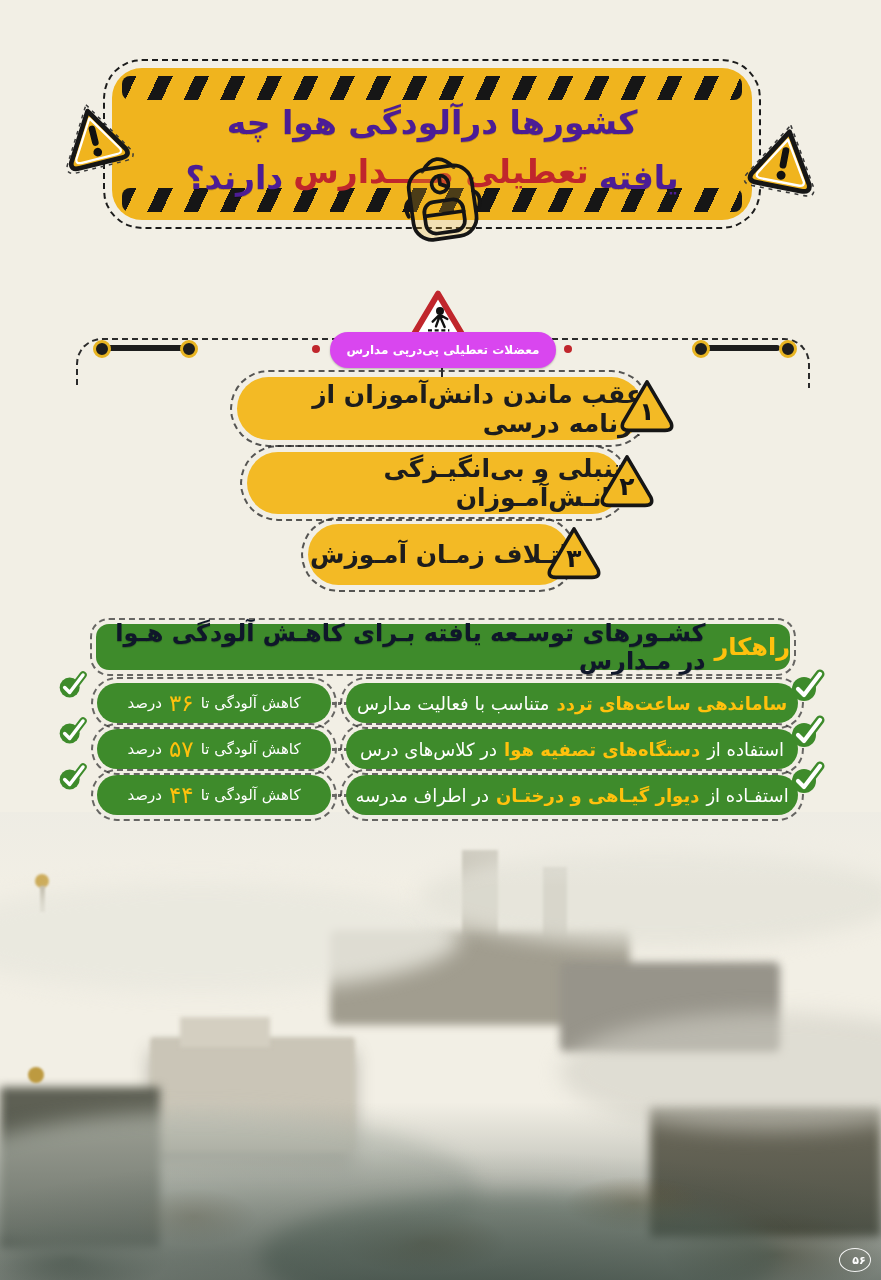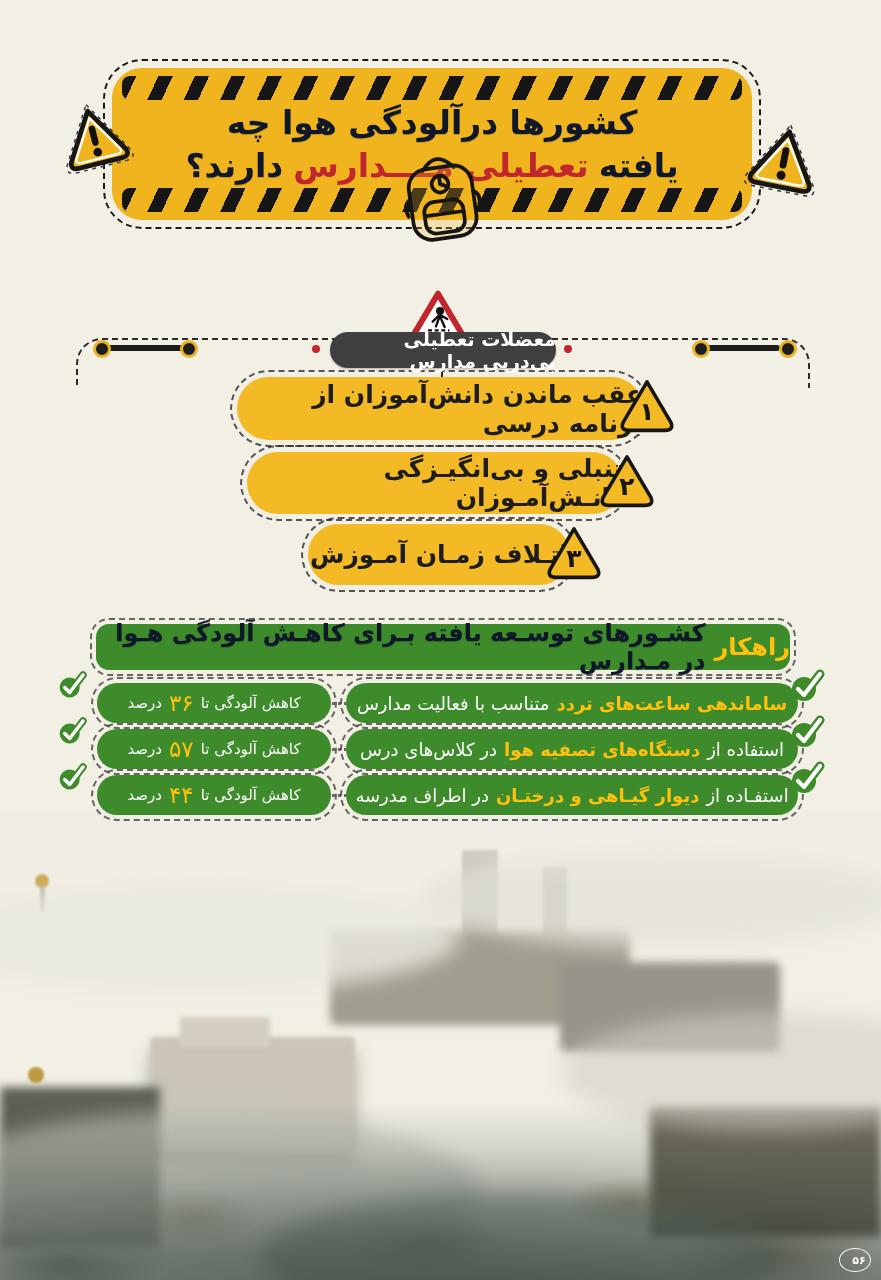--- a/index.html
+++ b/index.html
@@ -12,37 +12,37 @@
           background:#f0b41e;border-radius:30px;
           outline:2px dashed #1b1b1b;outline-offset:7px;z-index:2;}
   .stripe{position:absolute;left:10px;right:10px;height:24px;border-radius:8px;
           background:repeating-linear-gradient(115deg,#161616 0 13px,transparent 13px 33px);}
   .stripe.top{top:8px;}
   .stripe.bottom{bottom:8px;}
   .banner-title{position:absolute;left:16px;right:16px;top:34px;bottom:34px;
                 display:flex;flex-direction:column;justify-content:center;align-items:center;gap:3px;z-index:3;}
   .t-line{display:flex;direction:rtl;justify-content:center;align-items:center;gap:10px;
           font-weight:bold;font-size:33px;line-height:40px;white-space:nowrap;}
-  .t-white{color:#0f172a;text-shadow:0 1px 0 rgba(0,0,0,.18);}
+  .t-white{color:#4c1d95;text-shadow:0 1px 0 rgba(0,0,0,.18);margin-top:12px;}
   .t-green{color:#3b8a27;}
   .t-red{color:#c0262c;}
   .backpack{position:absolute;left:288px;top:78px;width:84px;height:104px;z-index:4;transform:rotate(-8deg);}
 
   
   .warn-tri{position:absolute;z-index:3;}
   .warn-left{left:46px;top:86px;width:94px;height:94px;transform:rotate(-14deg);}
   .warn-right{left:736px;top:106px;width:98px;height:98px;transform:rotate(11deg);}
 
   
   .ped-sign{position:absolute;left:404px;top:289px;width:68px;height:60px;z-index:3;}
   .dash-frame{position:absolute;left:76px;top:338px;width:730px;height:48px;
               border:2px dashed #2b2b2b;border-bottom:none;border-radius:26px 26px 0 0;z-index:1;}
   .badge-red{position:absolute;left:330px;top:332px;width:226px;height:36px;border-radius:18px;
-             background:#404040;color:#fff;display:flex;align-items:center;justify-content:center;
-             direction:rtl;font-weight:bold;font-size:19px;z-index:4;box-shadow:0 1px 2px rgba(0,0,0,.25);}
+             background:#d946ef;color:#fff;display:flex;align-items:center;justify-content:center;
+             direction:rtl;font-weight:bold;font-size:12px;z-index:4;box-shadow:0 1px 2px rgba(0,0,0,.25);}
   .badge-vline{position:absolute;left:441px;top:368px;width:2px;height:24px;background:#2b2b2b;z-index:2;}
   .conn-line{position:absolute;top:345px;height:6px;background:#1d1d1d;border-radius:3px;z-index:2;}
   .conn-line.l{left:104px;width:82px;}
   .conn-line.r{left:698px;width:82px;}
   .conn-dot{position:absolute;width:12px;height:12px;border-radius:50%;background:#1d1d1d;
             border:3px solid #e8b421;z-index:3;}
   .red-dot{position:absolute;width:8px;height:8px;border-radius:50%;background:#c0262c;z-index:3;}
 
   .pill{position:absolute;background:#f3ba25;border-radius:34px;
         outline:2px dashed rgba(45,45,45,.8);outline-offset:5px;

